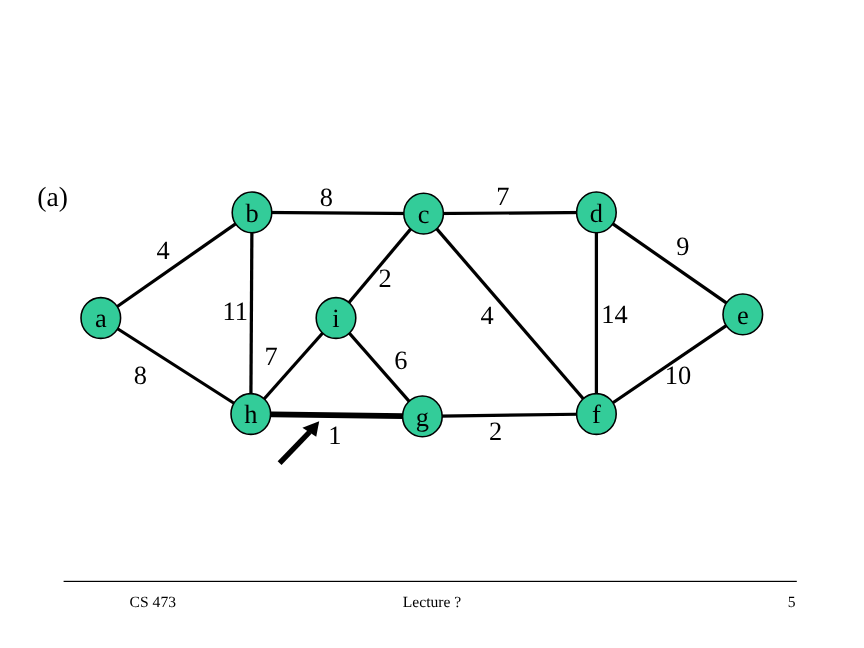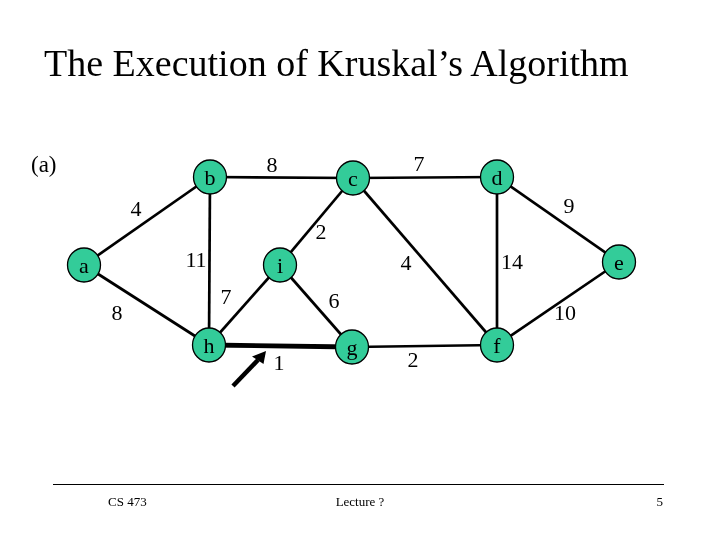--- a/index.html
+++ b/index.html
@@ -71,21 +71,20 @@
     right: 57px;
     top: 494px;
     font-size: 13px;
   }
 </style>
 </head>
 <body>
 
 <div class="slide">
 
-  <div class="title">The Execution of Kruskal’s Algorithm</div>
 
   <div class="figure-label">(a)</div>
 
   <svg class="graph-svg" id="graph-svg" width="720" height="540" viewBox="0 0 720 540">
       <line x1="84" y1="265" x2="210" y2="177" stroke="#000000" stroke-width="2.7"></line>
       <line x1="84" y1="265" x2="209" y2="345" stroke="#000000" stroke-width="2.7"></line>
       <line x1="210" y1="177" x2="353" y2="178" stroke="#000000" stroke-width="2.7"></line>
       <line x1="210" y1="177" x2="209" y2="345" stroke="#000000" stroke-width="2.7"></line>
       <line x1="353" y1="178" x2="497" y2="177" stroke="#000000" stroke-width="2.7"></line>
       <line x1="353" y1="178" x2="280" y2="265" stroke="#000000" stroke-width="2.7"></line>

